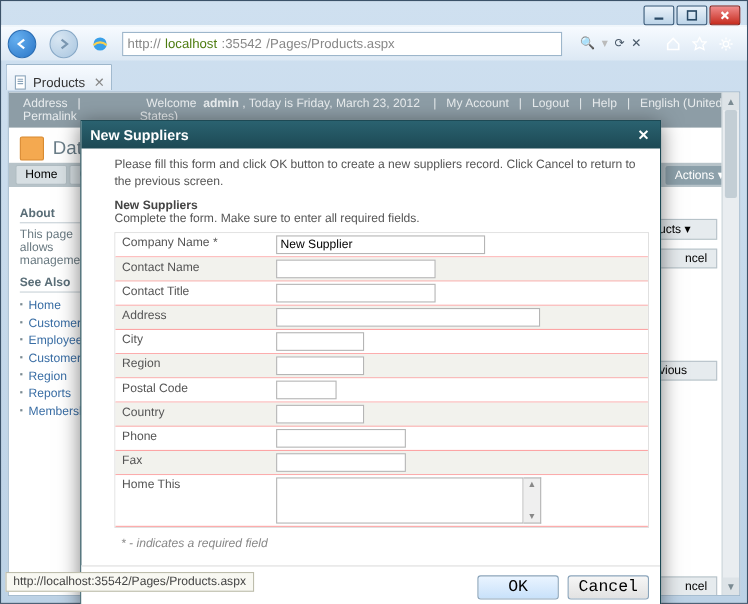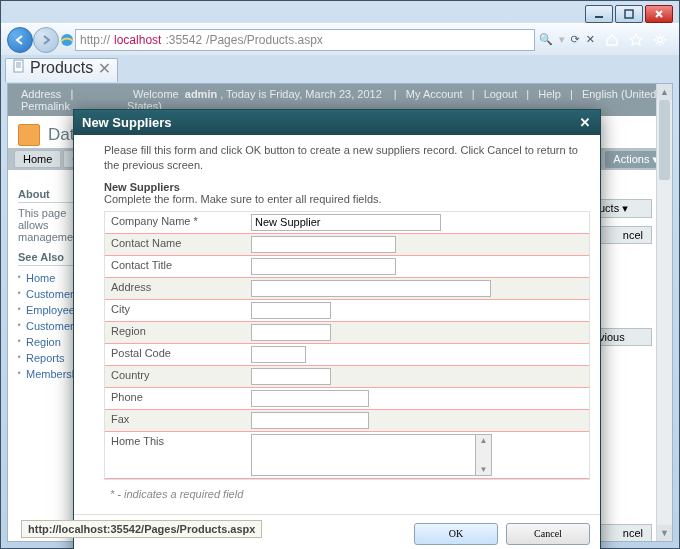--- a/index.html
+++ b/index.html
@@ -7,36 +7,36 @@
 
 
 .window-frame { width: 680px; height: 549px; border: 1px solid #3b5269; background: linear-gradient(#cfe0f0,#bcd2e6); position: relative; }
 .titlebar { height: 22px; display:flex; justify-content:flex-end; align-items:flex-start; padding:4px 6px 0 0; gap:2px;}
 .win-btn { width:28px; height:18px; border:1px solid #3a5a78; background:linear-gradient(#eaf2fa,#bcd4e8); border-radius:2px; display:flex; align-items:center; justify-content:center; cursor:default;}
 .win-btn svg{width:10px;height:10px;}
 .win-close{ background:linear-gradient(#f08b8b,#c62c1f); border-color:#8a1a12;}
 .win-close svg path{stroke:#fff;}
 
 
-.navbar { height: 32px; background: linear-gradient(#f7fbff,#dce8f4); display:flex; align-items:center; padding:0 6px; gap:0; border-top:1px solid #fff;}
+.navbar { height: 32px; background: linear-gradient(#f7fbff,#dce8f4); display:flex; align-items:center; padding:0 6px; gap:12px; border-top:1px solid #fff;}
 .nav-arrow { width:26px; height:26px; border-radius:50%; background: radial-gradient(circle at 30% 30%, #66b0f0, #2b75c6); display:flex; align-items:center; justify-content:center; border:1px solid #2a6db3; cursor:pointer;}
 .nav-arrow.fwd{ background: radial-gradient(circle at 30% 30%, #d8e6f2, #a9c6e0); border-color:#87a8c6;}
 .nav-arrow svg{width:12px;height:12px;}
 .ie-icon{width:16px;height:16px;}
 .addr { flex:1; background:#fff; border:1px solid #9db6cb; height:22px; display:flex; align-items:center; padding:0 4px; gap:4px; font-size:12px; color:#333;}
-.addr .host{color:#be185d;}
+.addr .host{color:#4d7c0f;}
 .addr .rest{color:#888;}
 .search-icons{display:flex; gap:6px; padding:0 4px; color:#4a5a6a;}
 .search-icons span{cursor:pointer;}
 .right-icons{display:flex; gap:10px; padding:0 6px; color:#4a5a6a;}
 .right-icons svg{width:14px;height:14px; cursor:pointer;}
 
 
 .tabstrip{height:27px; display:flex; align-items:flex-end; padding:0 4px;}
-.tab{background:linear-gradient(#f7fbff,#e6eef6); border:1px solid #9db6cb; border-bottom:none; height:24px; padding:0 24px 0 6px; display:flex; align-items:flex-start; gap:4px; border-radius:2px 2px 0 0; font-size:16px; color:#333; position:relative;}
+.tab{background:linear-gradient(#f7fbff,#e6eef6); border:1px solid #9db6cb; border-bottom:none; height:24px; padding:0 24px 0 6px; display:flex; align-items:flex-end; gap:4px; border-radius:2px 2px 0 0; font-size:12px; color:#333; position:relative;}
 .tab .x{position:absolute; right:6px; color:#888;}
 
 
 .page { position:absolute; top:82px; left:6px; right:6px; bottom:6px; background:#fff; border:1px solid #9db6cb; overflow:hidden;}
 .header-strip{background:#8d9da6; color:#e8ecee; font-size:11px; padding:4px 10px; display:flex; justify-content:space-between;}
 .header-strip .left-links span, .header-strip .right-links span{margin:0 3px; cursor:pointer;}
 .banner{display:flex; align-items:center; gap:8px; padding:8px 10px 2px; color:#6a7d88; font-size:17px;}
 .banner-icon{width:22px;height:22px; background:#f4a950; border:1px solid #d88a30; border-radius:2px;}
 .menubar{background:#b7c3c9; display:flex; padding:0 6px; font-size:11px; height:22px; align-items:center;}
 .menubar .mitem{background:#d7dfe3; border:1px solid #b0bcc2; padding:2px 8px; margin-right:2px; border-radius:2px; cursor:pointer;}
@@ -67,25 +67,25 @@
 .form-label{width:140px; padding:3px 6px; color:#555; white-space:nowrap;}
 .form-field{flex:1; padding:2px 6px; display:flex;}
 .form-field input{border:1px solid #b5b5b5; height:17px; padding:0 3px; font-size:11px; font-family:inherit;}
 .form-field textarea{border:1px solid #b5b5b5; width:225px; height:42px; font-size:11px; font-family:inherit; resize:none;}
 .w-lg{width:190px;} .w-md{width:145px;} .w-sm{width:80px;} .w-xs{width:55px;}
 .ta-wrap{display:flex;}
 .ta-scroll{width:16px; border:1px solid #b5b5b5; border-left:none; background:#efefef; display:flex; flex-direction:column; justify-content:space-between; align-items:center; padding:1px 0; color:#888; font-size:8px;}
 
 .req-note{color:#888; font-style:italic; padding:8px 6px;}
 .btn-bar{border-top:1px solid #ddd; padding:8px 10px; display:flex; justify-content:flex-end; gap:8px; background:#fff;}
-.btn-bar button{width:84px; height:22px; border:1px solid #8aa4ba; border-radius:3px; font-size:10px; cursor:pointer; font-family:Liberation Serif, serif;}
+.btn-bar button{width:74px; height:22px; border:1px solid #8aa4ba; border-radius:3px; font-size:15px; cursor:pointer; font-family:Liberation Mono, monospace;}
 .btn-ok{background:linear-gradient(#eaf4ff,#c8e1fa); border-color:#5b8fc0;}
 .btn-cancel{background:linear-gradient(#f6f6f6,#e2e2e2);}
 
-.status-link{position:absolute; left:20px; bottom:10px; background:#f8f8f2; border:1px solid #bdbdac; padding:2px 6px; font-size:11px; color:#444;font-weight:bold;}
+.status-link{position:absolute; left:4px; bottom:10px; background:#f8f8f2; border:1px solid #bdbdac; padding:2px 6px; font-size:11px; color:#444;}
 .footer{position:absolute; bottom:6px; left:120px; color:#8a9aa2; font-size:11px;}
 .scrollbar{position:absolute; right:0; top:0; bottom:0; width:16px; background:#e9edf0; border-left:1px solid #cdd6db;}
 .scrollbar .sbtn{height:16px; background:#dde3e7; display:flex; align-items:center; justify-content:center; color:#7a8a92; font-size:9px;}
 .scrollbar .thumb{position:absolute; top:16px; left:2px; right:2px; height:80px; background:#c3ced5; border-radius:2px;}
 </style>
 </head>
 <body>
 
 <div class="window-frame">
   <div class="titlebar">

